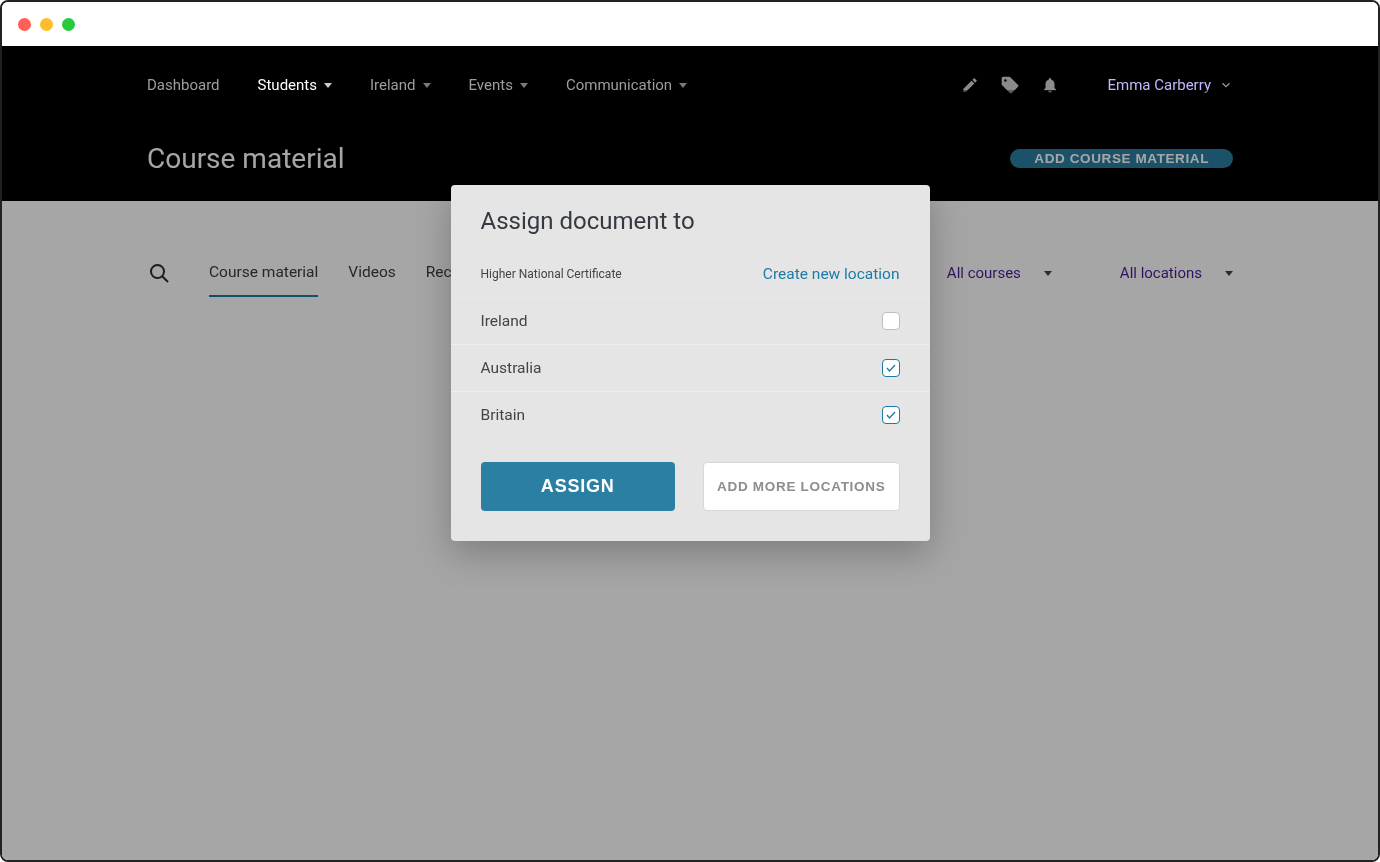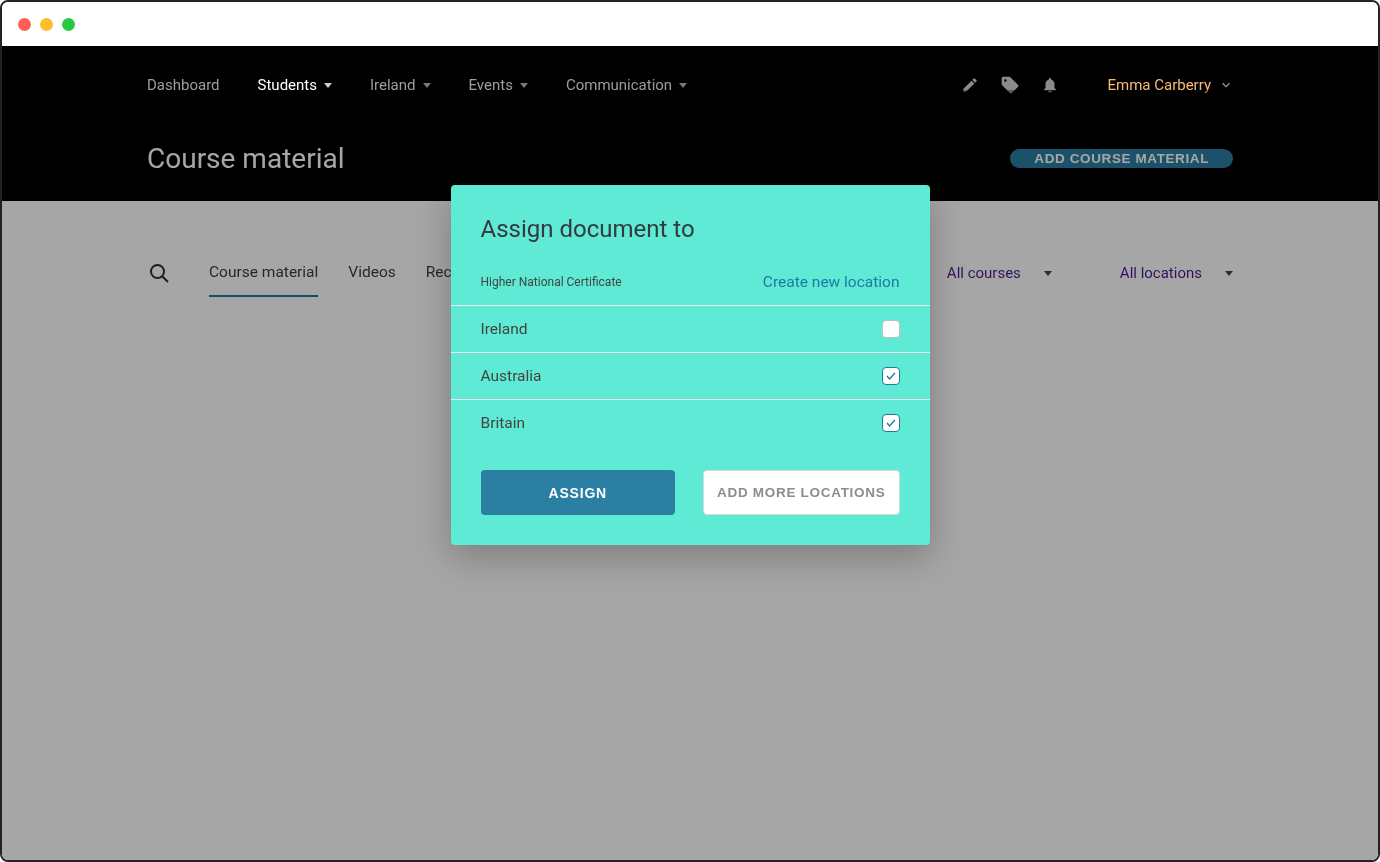--- a/index.html
+++ b/index.html
@@ -71,21 +71,21 @@
     border-top: 5px solid #7a7a7a;
   }
   .nav-item.active .caret-down { border-top-color: #ccc; }
 
   .icon-btn {
     width: 20px; height: 20px; color: #8b8b8b; cursor: pointer;
     display: flex; align-items: center; justify-content: center;
   }
   .nav-icons { display: flex; align-items: center; gap: 20px; margin-right: 10px; }
 
-  .user-menu { display: flex; align-items: center; gap: 8px; color: #fdba74; font-size: 15px; cursor: pointer;}
+  .user-menu { display: flex; align-items: center; gap: 8px; color: #c4b5fd; font-size: 15px; cursor: pointer;}
 
   .pagehdr {
     display: flex; align-items: center; justify-content: space-between;
     margin-top: 42px;
   }
   .page-title {
     color: #fff; font-size: 28px; font-weight: 400;
   }
 
   .btn-primary-pill {
@@ -133,24 +133,24 @@
     left: 0; right: 0; bottom: 0;
     background: rgba(0,0,0,0.35);
     z-index: 50;
     display: flex;
     align-items: flex-start;
     justify-content: center;
   }
   .modal {
     width: 479px;
     margin-top: 95px;
-    background: #5eead4;
+    background: #e5e5e5;
     border-radius: 4px;
     box-shadow: 0 12px 36px rgba(0,0,0,0.25);
-    padding: 30px 30px 30px 30px;
+    padding: 22px 30px 30px 30px;
   }
   .modal-title {
     font-size: 24px; color: #343a40; font-weight: 400; margin-bottom: 30px;
   }
   .modal-subrow {
     display: flex; justify-content: space-between; align-items: center;
     padding-bottom: 14px;
     border-bottom: 1px solid #e9e9e9;
     margin: 0 -30px 0 -30px;
     padding-left: 30px; padding-right: 30px;
@@ -173,21 +173,21 @@
   }
   .checkbox.unchecked { border-color: #bfbfbf; }
   .checkbox svg { width: 12px; height: 12px; stroke: #1e7aa5; stroke-width: 2.6; fill: none; }
 
   .modal-actions {
     display: flex; gap: 28px; margin-top: 24px;
   }
   .btn-solid {
     flex: 1 1 0;
     background: #2a7fa3; color: #fff; border: none; border-radius: 4px;
-    padding: 14px 0; font-size: 14px; font-weight: 600; letter-spacing: 0.8px; cursor: pointer;
+    padding: 14px 0; font-size: 18px; font-weight: 600; letter-spacing: 0.8px; cursor: pointer;
   }
   .btn-outline {
     flex: 1 1 0;
     background: #fff; color: #8d8d8d; border: 1px solid #d8d8d8; border-radius: 4px;
     padding: 14px 0; font-size: 13.5px; font-weight: 700; letter-spacing: 0.7px; cursor: pointer;
   }
 
   svg { display: block; }
 </style>
 </head>

